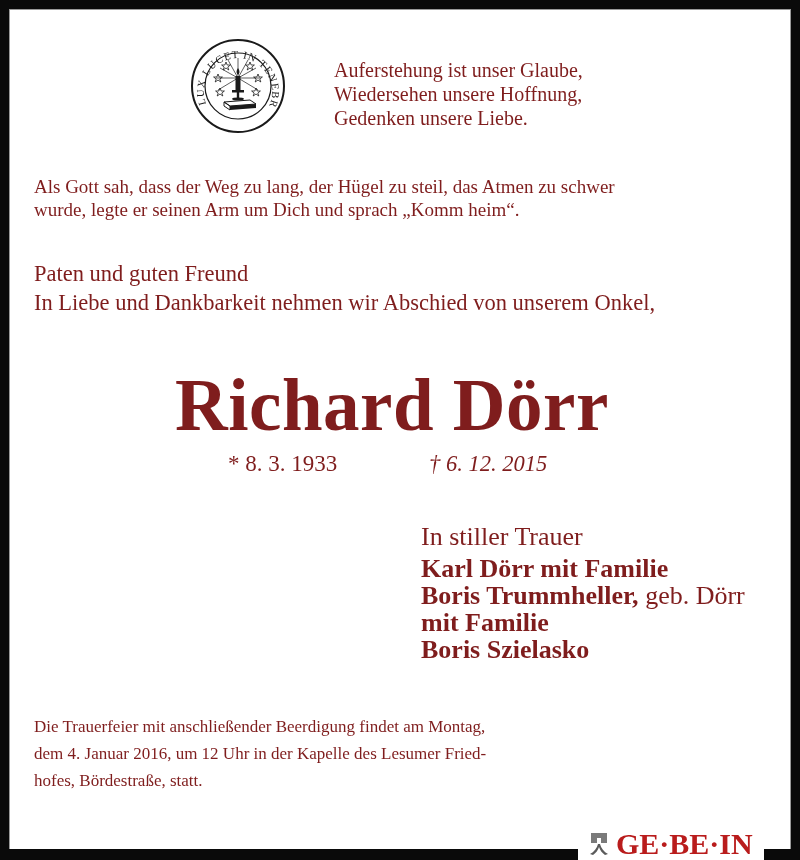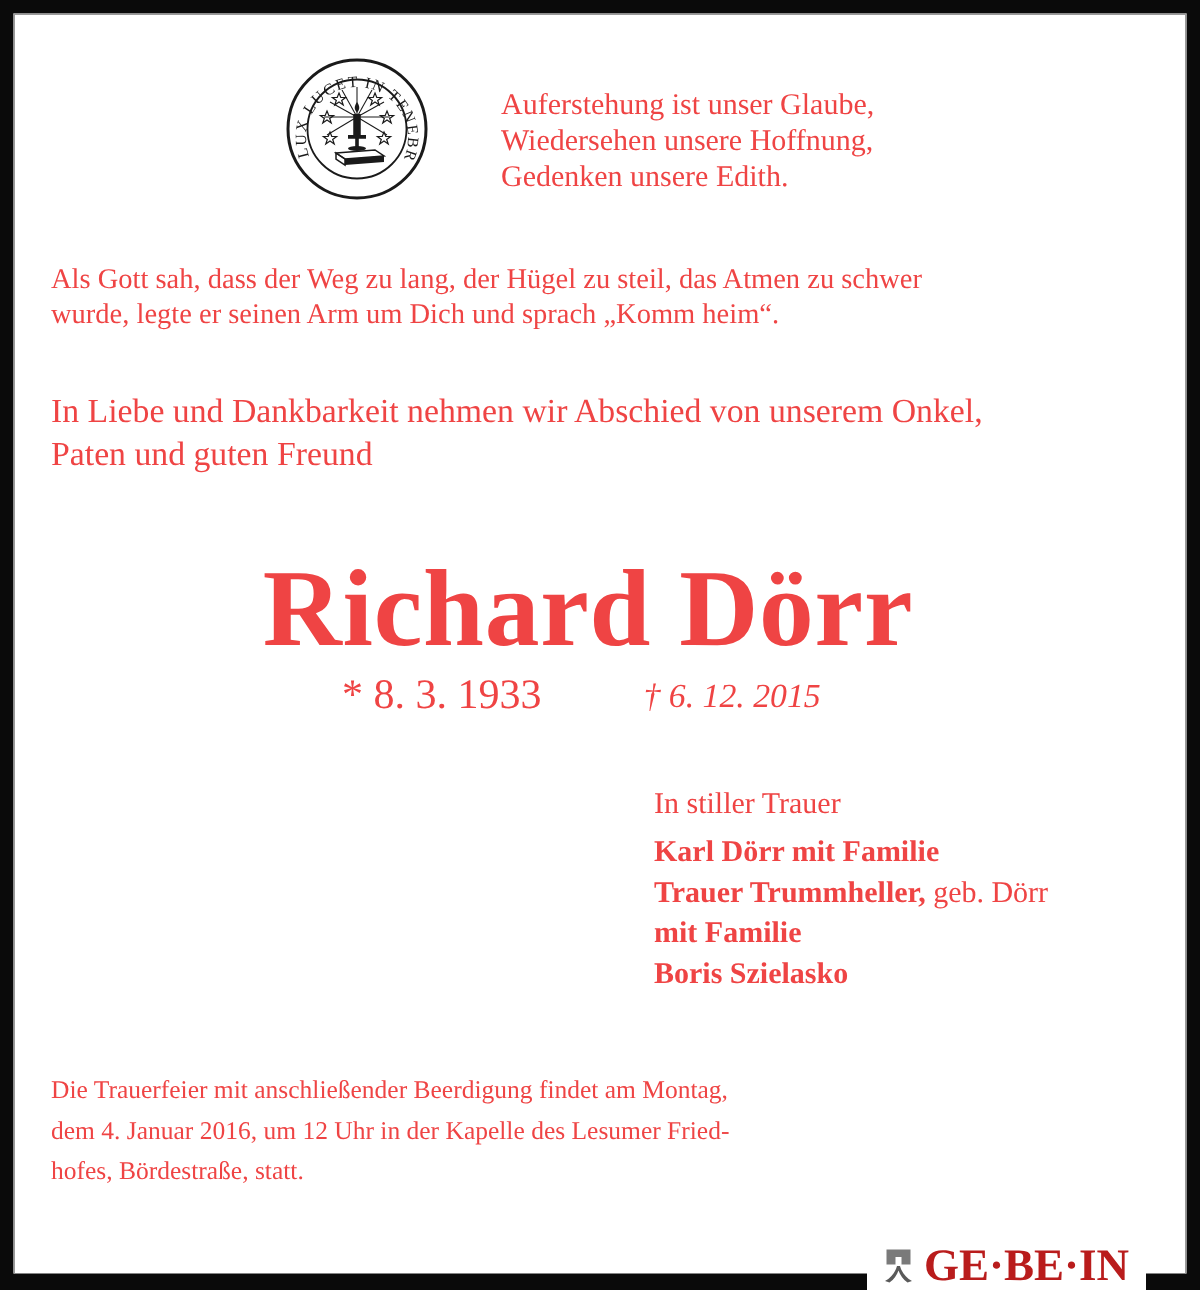--- a/index.html
+++ b/index.html
@@ -8,38 +8,38 @@
       position: absolute; left: 0; top: 0; width: 800px; height: 860px;
       background: #ffffff;
     }
     .border-top { position: absolute; left: 0; top: 0; width: 800px; height: 9px; background: #0a0a0a; }
     .border-left { position: absolute; left: 0; top: 0; width: 9px; height: 860px; background: #0a0a0a; }
     .border-right { position: absolute; left: 791px; top: 0; width: 9px; height: 860px; background: #0a0a0a; }
     .border-bottom-l { position: absolute; left: 0; top: 849px; width: 578px; height: 11px; background: #0a0a0a; }
     .border-bottom-r { position: absolute; left: 764px; top: 849px; width: 36px; height: 11px; background: #0a0a0a; }
     .inner-line { position: absolute; background: #9a9a9a; }
 
-    .serif { font-family: "Liberation Serif", "DejaVu Serif", serif; color: #ef4444; }
+    .serif { font-family: "Liberation Serif", "DejaVu Serif", serif; color: #7f1d1d; }
 
     .seal { position: absolute; left: 190px; top: 38px; width: 96px; height: 96px; }
 
     .motto { position: absolute; left: 334px; top: 58px; font-size: 20px; line-height: 24px; }
     .motto div { white-space: nowrap; }
 
     .quote { position: absolute; left: 34px; top: 175px; font-size: 19px; line-height: 23px; white-space: nowrap; }
 
     .intro { position: absolute; left: 34px; top: 259px; font-size: 22.5px; line-height: 29px; white-space: nowrap; }
 
     .name { position: absolute; left: 0; width: 784px; top: 364px; text-align: center;
             font-size: 73px; font-weight: bold; line-height: 84px; letter-spacing: 0.5px; }
 
-    .birth { position: absolute; left: 228px; top: 450px; font-size: 28px; line-height: 28px; white-space: nowrap; }
+    .birth { position: absolute; left: 228px; top: 450px; font-size: 23px; line-height: 28px; white-space: nowrap; }
     .death { position: absolute; left: 429px; top: 450px; font-size: 22.5px; line-height: 28px; white-space: nowrap; font-style: italic; }
 
-    .mourners { position: absolute; left: 436px; top: 523px; font-size: 20px; line-height: 27px; white-space: nowrap; }
+    .mourners { position: absolute; left: 421px; top: 523px; font-size: 26px; line-height: 27px; white-space: nowrap; }
     .mourners .heading { margin-bottom: 5px; }
     .mourners .b { font-weight: bold; }
 
     .ceremony { position: absolute; left: 34px; top: 713px; font-size: 17px; line-height: 27px; white-space: nowrap; }
 
     .logo { position: absolute; left: 588px; top: 829px; height: 30px; display: flex; align-items: center; }
     .logo-mark { width: 22px; height: 24px; margin-right: 6px; }
     .logo-text { font-family: "Liberation Serif", "DejaVu Serif", serif; font-weight: bold; font-size: 30px;
                  color: #b91c1c; letter-spacing: 0px; line-height: 30px; }
   </style>
@@ -94,42 +94,42 @@
     <ellipse cx="48" cy="61" rx="6" ry="1.6" fill="#1a1a1a"></ellipse>
 
     <polygon points="34,64 60,62 66,66 40,68" fill="none" stroke="#1a1a1a" stroke-width="1"></polygon>
     <polygon points="40,68 66,66 66,70 40,72" fill="#1a1a1a"></polygon>
     <polygon points="34,64 40,68 40,72 34,68" fill="none" stroke="#1a1a1a" stroke-width="1"></polygon>
   </svg>
 
   <div class="motto serif">
     <div>Auferstehung ist unser Glaube,</div>
     <div>Wiedersehen unsere Hoffnung,</div>
-    <div>Gedenken unsere Edith.</div>
+    <div>Gedenken unsere Liebe.</div>
   </div>
 
   <div class="quote serif">
     <div>Als Gott sah, dass der Weg zu lang, der Hügel zu steil, das Atmen zu schwer</div>
     <div>wurde, legte er seinen Arm um Dich und sprach „Komm heim“.</div>
   </div>
 
   <div class="intro serif">
+    <div>Paten und guten Freund</div>
     <div>In Liebe und Dankbarkeit nehmen wir Abschied von unserem Onkel,</div>
-    <div>Paten und guten Freund</div>
   </div>
 
   <div class="name serif">Richard Dörr</div>
 
   <div class="birth serif">* 8. 3. 1933</div>
   <div class="death serif">† 6. 12. 2015</div>
 
   <div class="mourners serif">
     <div class="heading">In stiller Trauer</div>
     <div class="b">Karl Dörr mit Familie</div>
-    <div><span class="b">Trauer Trummheller,</span><span> geb. Dörr</span></div>
+    <div><span class="b">Boris Trummheller,</span><span> geb. Dörr</span></div>
     <div class="b">mit Familie</div>
     <div class="b">Boris Szielasko</div>
   </div>
 
   <div class="ceremony serif">
     <div>Die Trauerfeier mit anschließender Beerdigung findet am Montag,</div>
     <div>dem 4. Januar 2016, um 12 Uhr in der Kapelle des Lesumer Fried-</div>
     <div>hofes, Bördestraße, statt.</div>
   </div>
 

